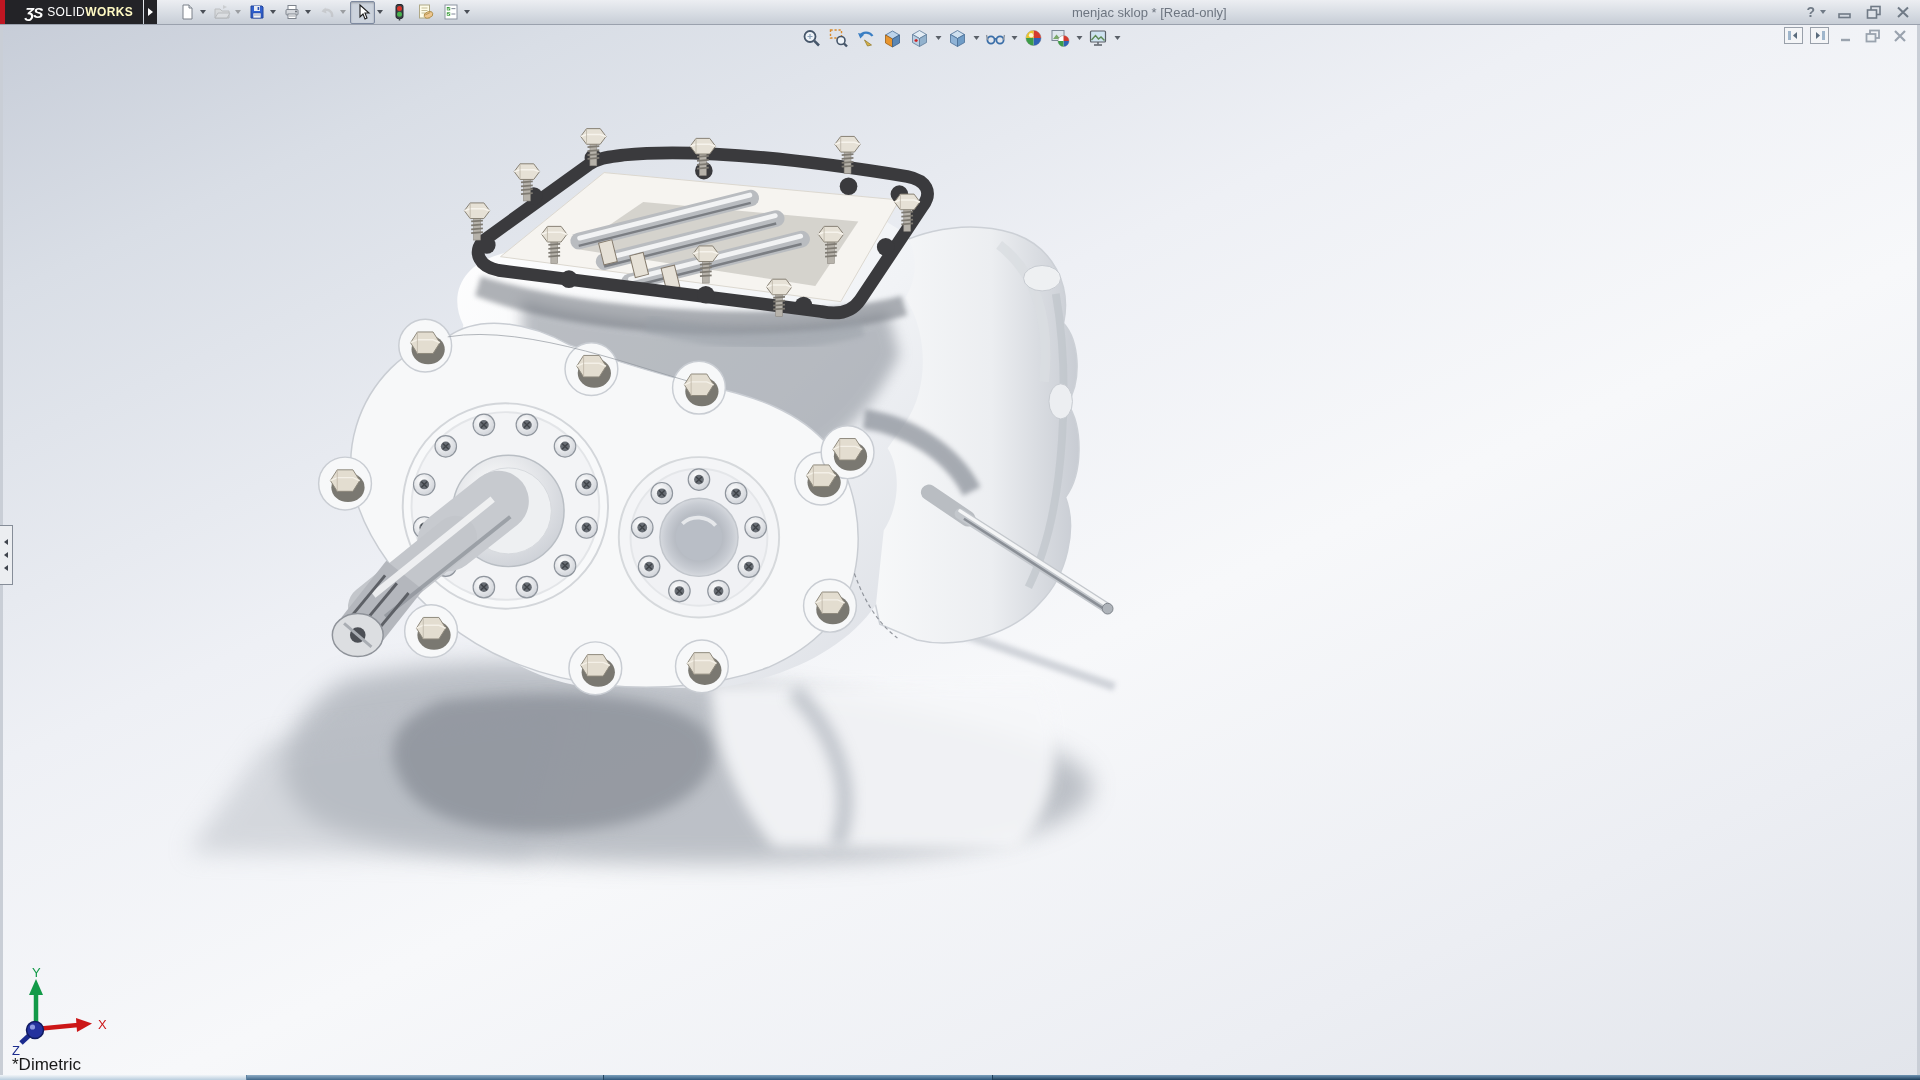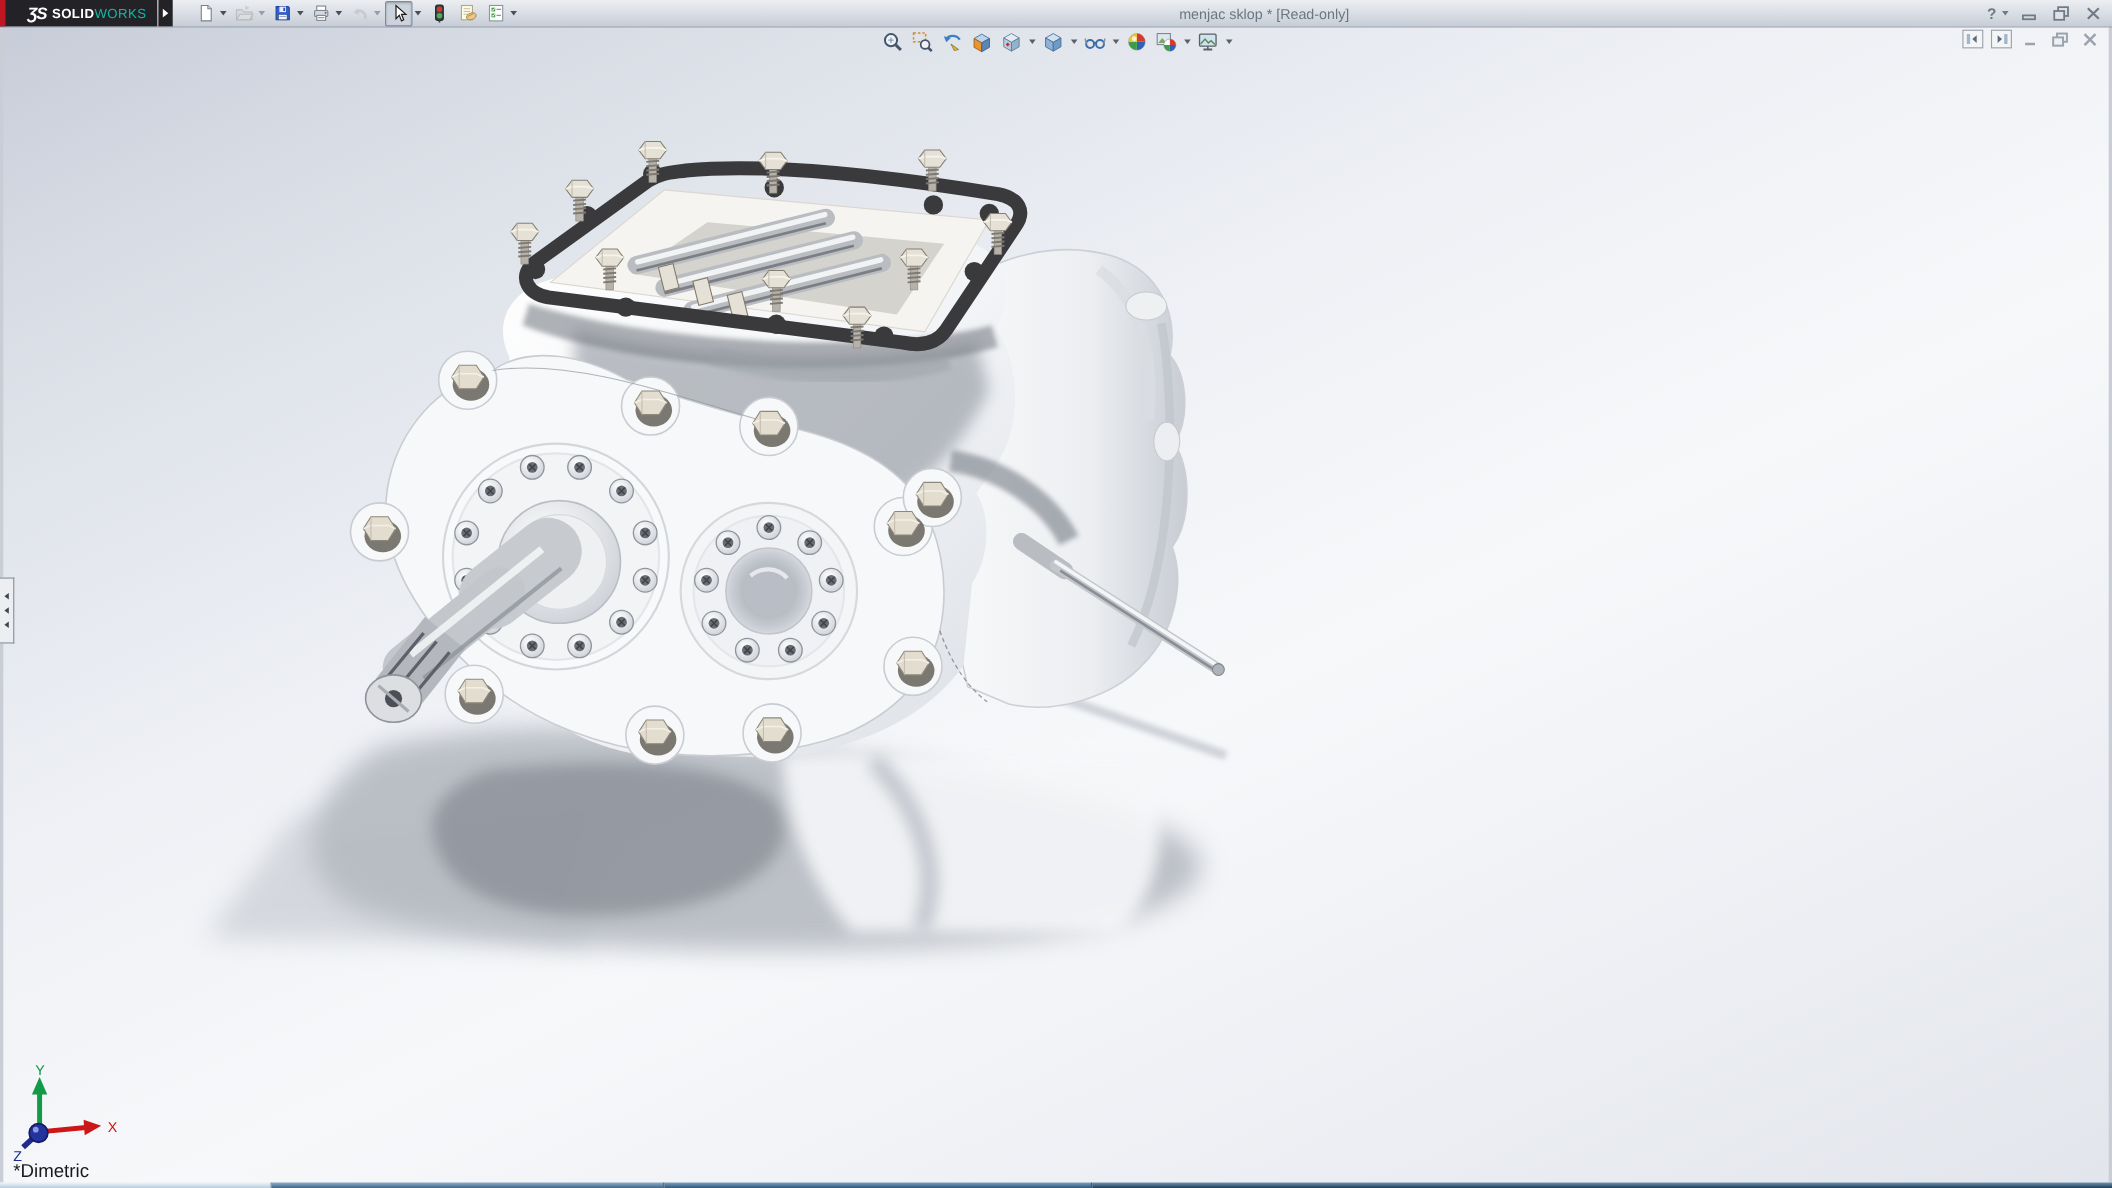--- a/index.html
+++ b/index.html
@@ -6,22 +6,22 @@
   body{width:1920px;height:1080px;overflow:hidden;position:relative;
        font-family:"Liberation Sans",sans-serif;background:#e8eaee;}
 
   
   .titlebar{position:absolute;top:0;left:0;width:1920px;height:24px;z-index:20;
     background:linear-gradient(#eceef2,#d6dbe2 60%,#c7cdd6);
     border-bottom:1px solid #9aa1ad;display:flex;align-items:center;}
   .logo{height:24px;background:#232327;display:flex;align-items:center;
     padding:0 10px 0 20px;border-left:5px solid #bf1622;color:#fff;}
   .logo-mark{font-style:italic;font-weight:bold;font-size:15px;margin-right:5px;letter-spacing:-1px;}
-  .logo-bold{font-weight:bold;font-size:12px;letter-spacing:.4px;}
-  .logo-light{font-weight:normal;font-size:12px;letter-spacing:.4px;color:#14b8a6;}
+  .logo-bold{font-weight:normal;font-size:12px;letter-spacing:.4px;}
+  .logo-light{font-weight:bold;font-size:12px;letter-spacing:.4px;color:#fef9c3;}
   .logo-flyout{width:13px;height:24px;background:#232327;margin-left:1px;
     display:flex;align-items:center;justify-content:center;}
   .logo-flyout .tri{width:0;height:0;border-top:4px solid transparent;
     border-bottom:4px solid transparent;border-left:5px solid #fff;}
   .tb{display:flex;align-items:center;margin-left:18px;}
   .tb-item{display:flex;align-items:center;margin-right:3px;}
   .tb-btn{width:23px;height:21px;display:flex;align-items:center;justify-content:center;border-radius:2px;}
   .tb-btn.pressed{background:#ccd3dd;border:1px solid #7e8aa0;box-shadow:inset 0 1px 2px rgba(0,0,0,.25);}
   .disabled{opacity:.45;filter:grayscale(.9);}
   .dd{width:9px;display:flex;justify-content:center;}

